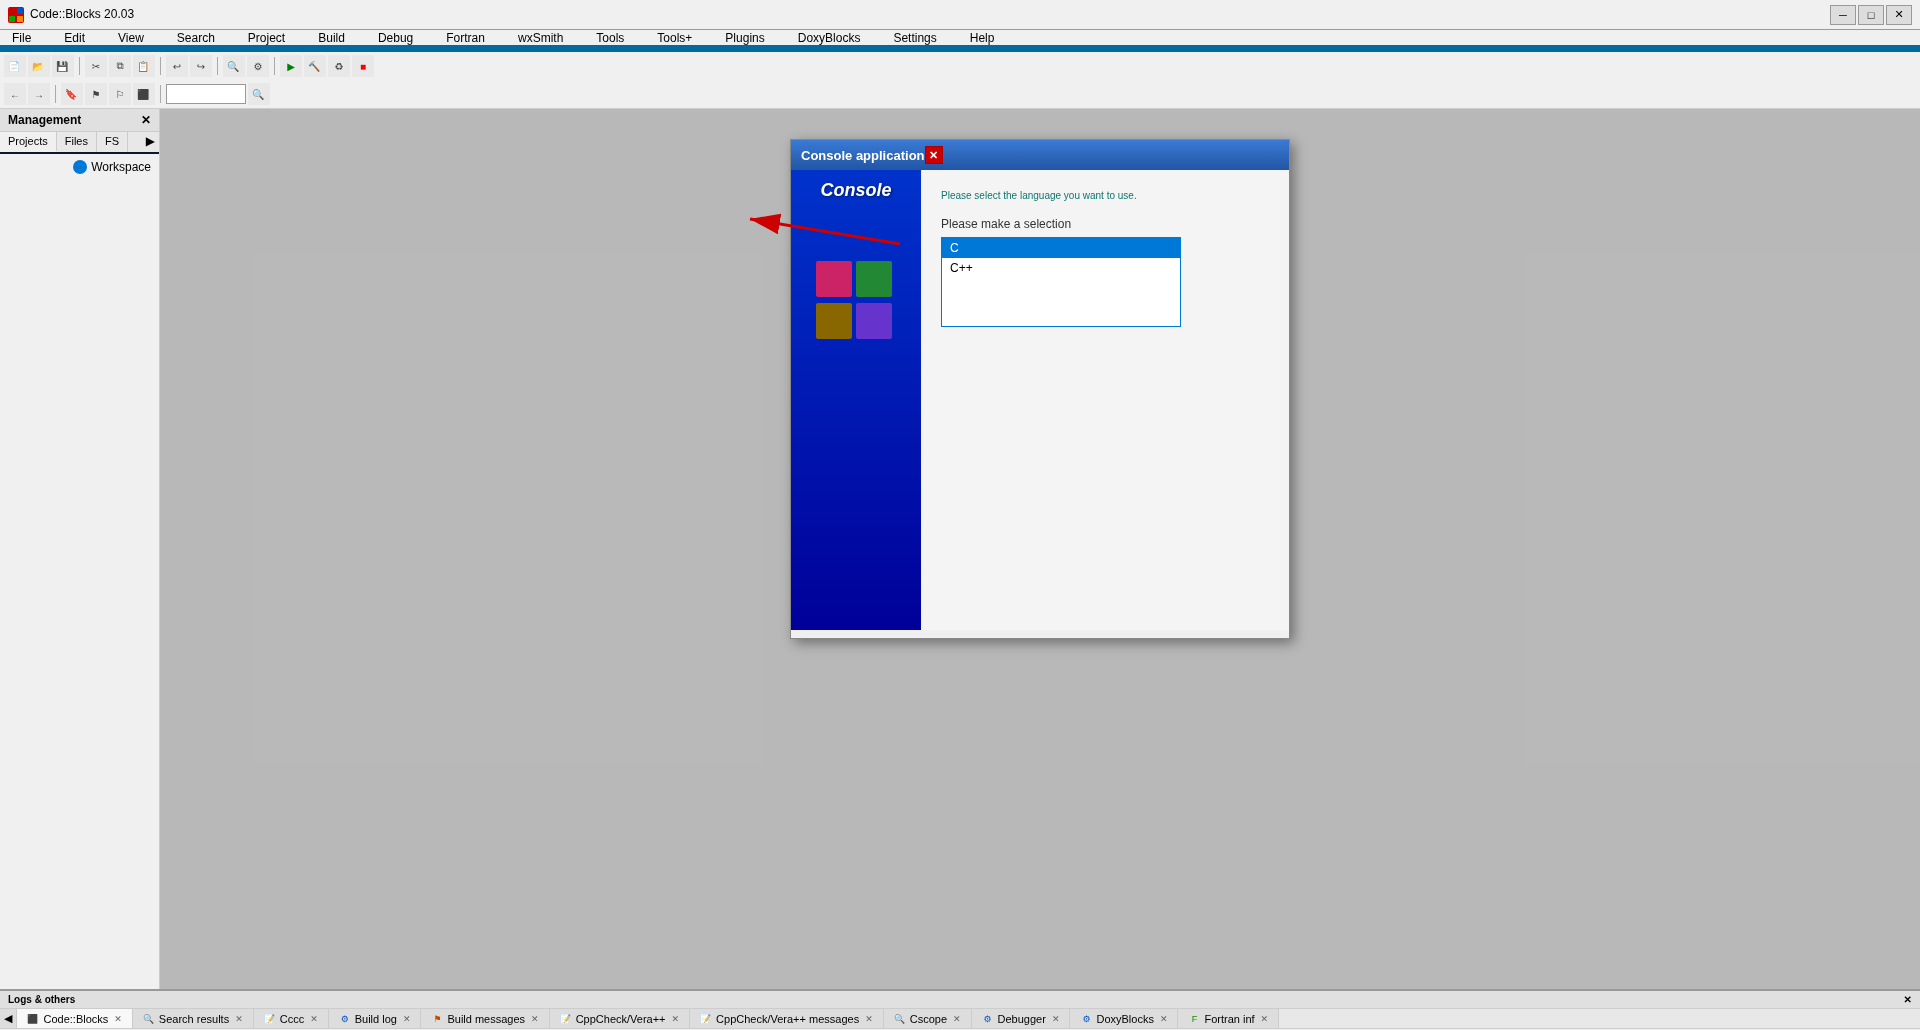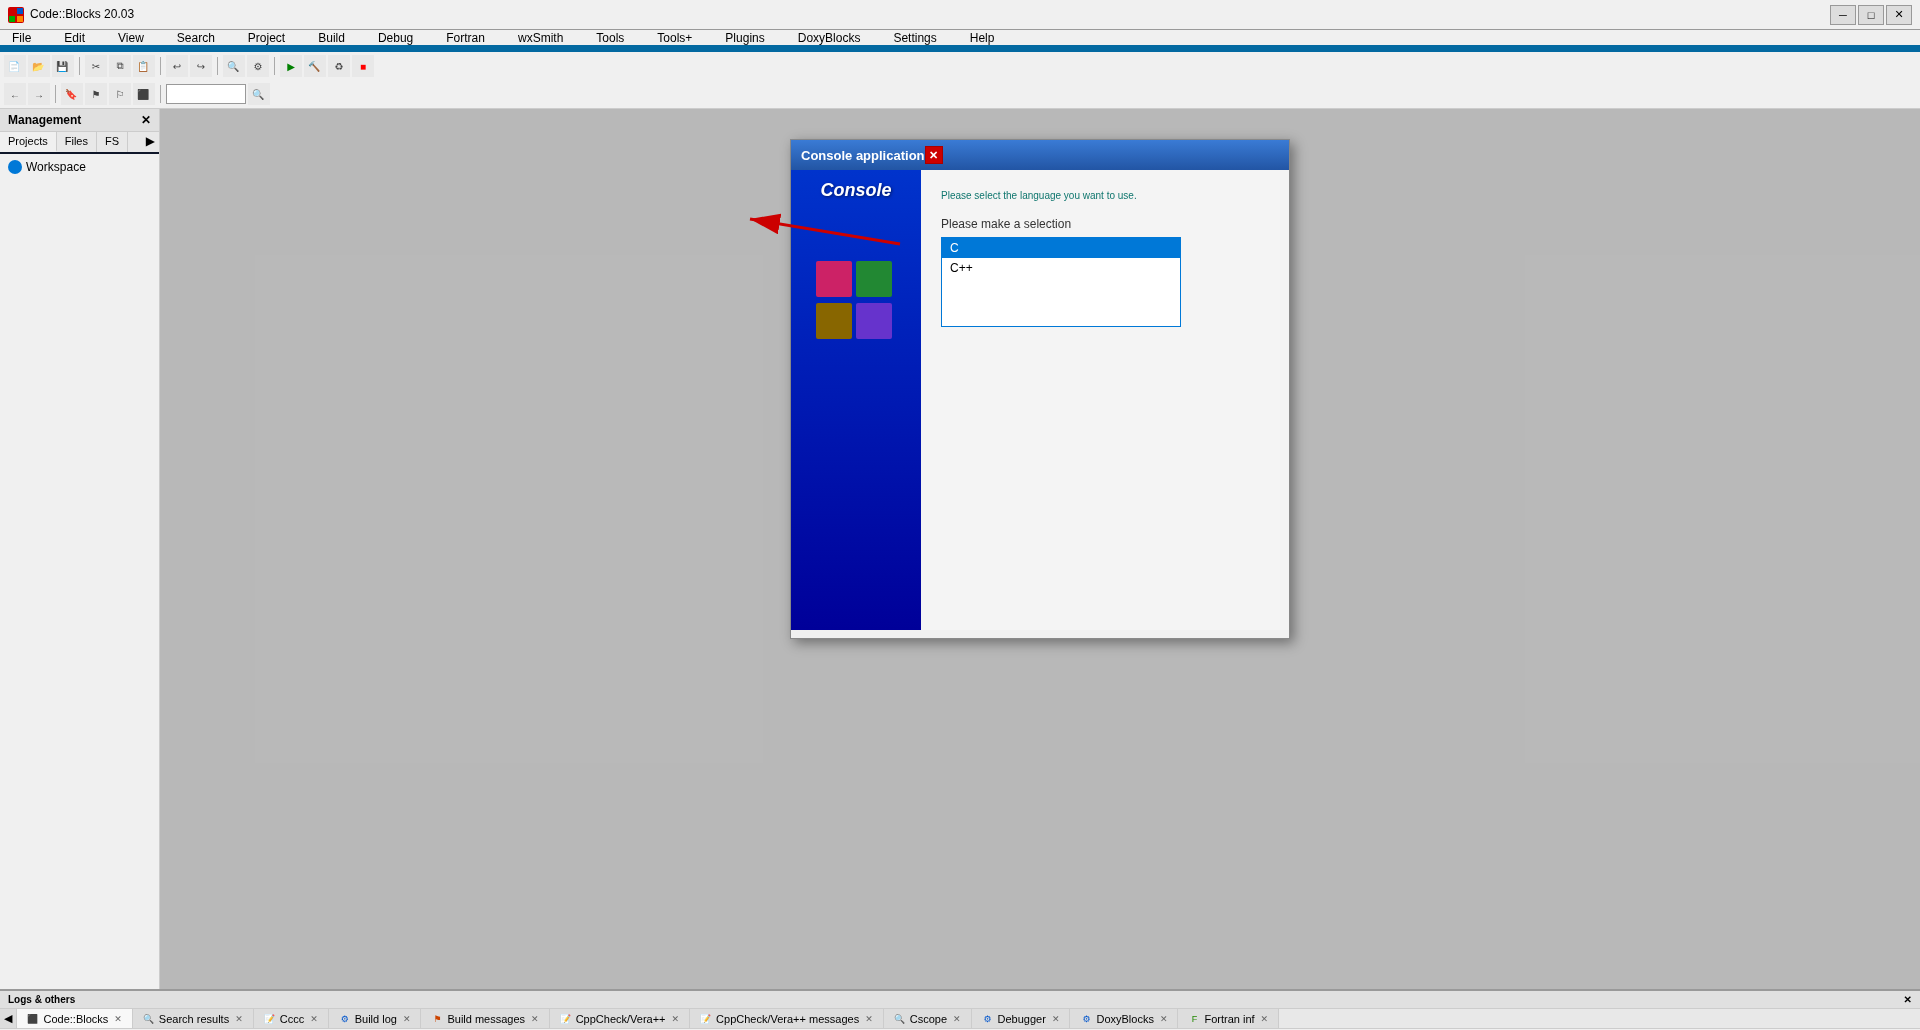--- a/index.html
+++ b/index.html
@@ -158,20 +158,21 @@
     .sidebar-content {
       padding: 4px;
       flex: 1;
     }
     .workspace-item {
       display: flex;
       align-items: center;
       gap: 4px;
       padding: 2px 4px;
       cursor: pointer;
+      justify-content: flex-end;
     }
     .workspace-icon {
       width: 14px;
       height: 14px;
       background: #0078d7;
       border-radius: 50%;
       display: flex;
       align-items: center;
       justify-content: center;
     }

